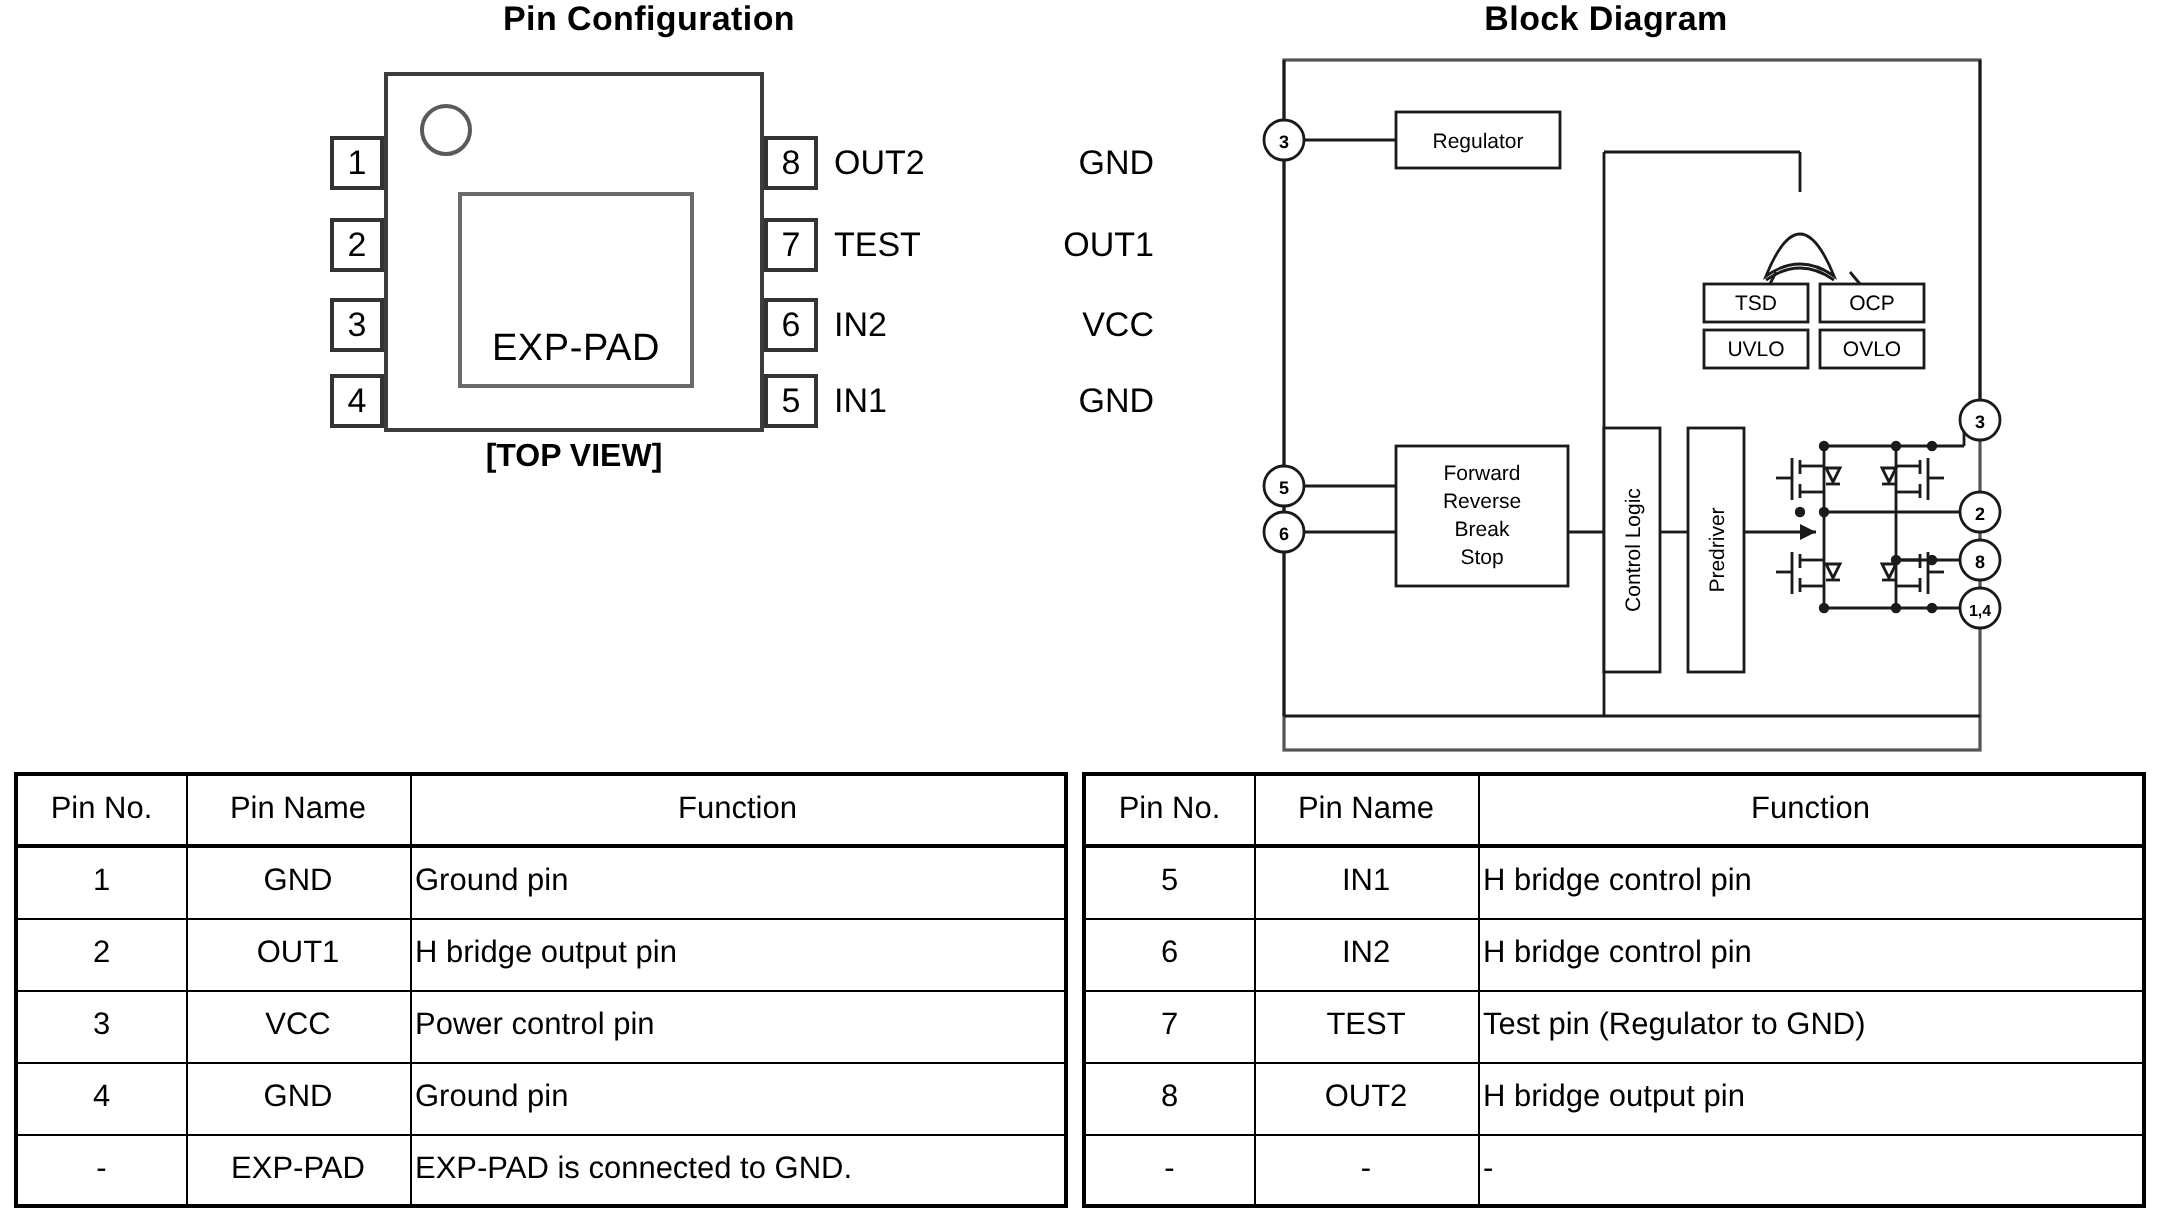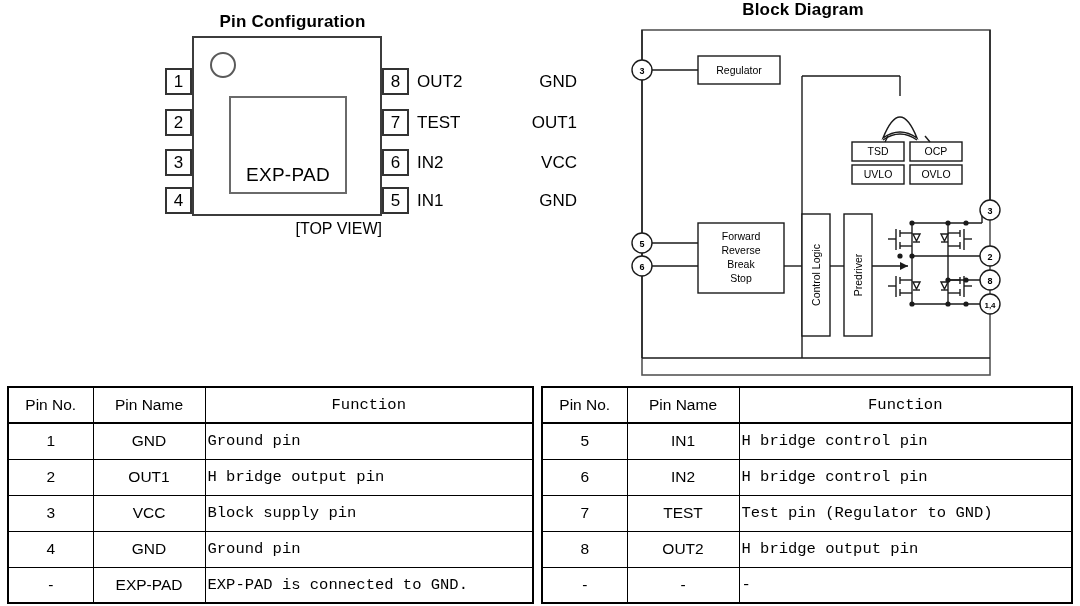--- a/index.html
+++ b/index.html
@@ -18,21 +18,21 @@
 
   
   .section-title {
     position: absolute;
     font-size: 17px;
     font-weight: bold;
     letter-spacing: .2px;
     white-space: nowrap;
     text-align: center;
   }
-  #pin-config-title { left: 0; top: 12px; width: 585px; }
+  #pin-config-title { left: 0; top: 0; width: 585px; padding-left: 32px; }
   #block-diagram-title { left: 630; top: 0; width: 360px; }
   #block-diagram-title { left: 623px; }
 
   
   #pin-config {
     position: absolute;
     left: 0; top: 22px;
     width: 585px; height: 250px;
   }
   .pkg-body {
@@ -82,23 +82,23 @@
     font-size: 17px;
     line-height: 27px;
     white-space: nowrap;
   }
   .pin-label.left  { right: 0; width: 150px; text-align: right; padding-right: 8px; box-sizing: border-box; }
   .pin-label.right { left: 417px; text-align: left; }
   .topview {
     position: absolute;
     left: 192px; top: 198px;
     width: 190px;
-    text-align: right;
+    text-align: center;
     font-size: 16px;
-    font-weight: normal;
+    font-weight: bold;
   }
 
   
   #block-diagram {
     position: absolute;
     left: 600px; top: 18px;
     width: 470px; height: 360px;
   }
   #block-diagram svg { display: block; }
   .bd-text {
@@ -120,21 +120,21 @@
     border: 1px solid #000000;
     height: 36px;
     font-size: 15.5px;
     font-weight: normal;
     padding: 0 2px;
     box-sizing: border-box;
   }
   .pin-table th { text-align: center; }
   .col-no   { width: 85px;  text-align: center; }
   .col-name { width: 112px; text-align: center; }
-  .col-func { text-align: left; padding-left: 9px; font-family: Liberation Mono, monospace; }
+  .col-func { text-align: left; padding-left: 9px; }
   .pin-table thead th { border-bottom: 2px solid #000000; }
   .pin-table tbody tr:first-child td { border-top: none; }
   .pin-table { border: 2px solid #000000; }
 </style>
 </head>
 <body>
 
 <div class="section-title" id="pin-config-title">Pin Configuration</div>
 
 <div id="pin-config">
@@ -337,21 +337,21 @@
       <td class="col-func">Ground pin</td>
     </tr>
     <tr>
       <td class="col-no">2</td>
       <td class="col-name">OUT1</td>
       <td class="col-func">H bridge output pin</td>
     </tr>
     <tr>
       <td class="col-no">3</td>
       <td class="col-name">VCC</td>
-      <td class="col-func">Block supply pin</td>
+      <td class="col-func">Power control pin</td>
     </tr>
     <tr>
       <td class="col-no">4</td>
       <td class="col-name">GND</td>
       <td class="col-func">Ground pin</td>
     </tr>
     <tr>
       <td class="col-no">-</td>
       <td class="col-name">EXP-PAD</td>
       <td class="col-func">EXP-PAD is connected to GND.</td>

